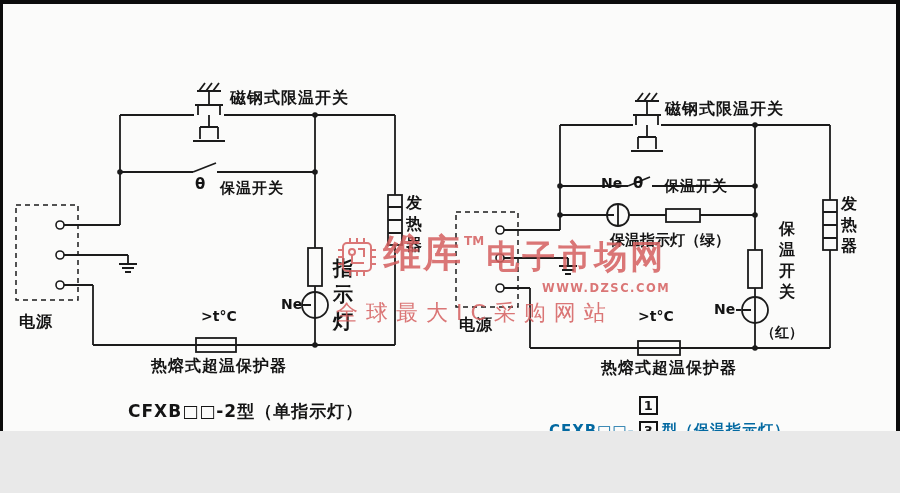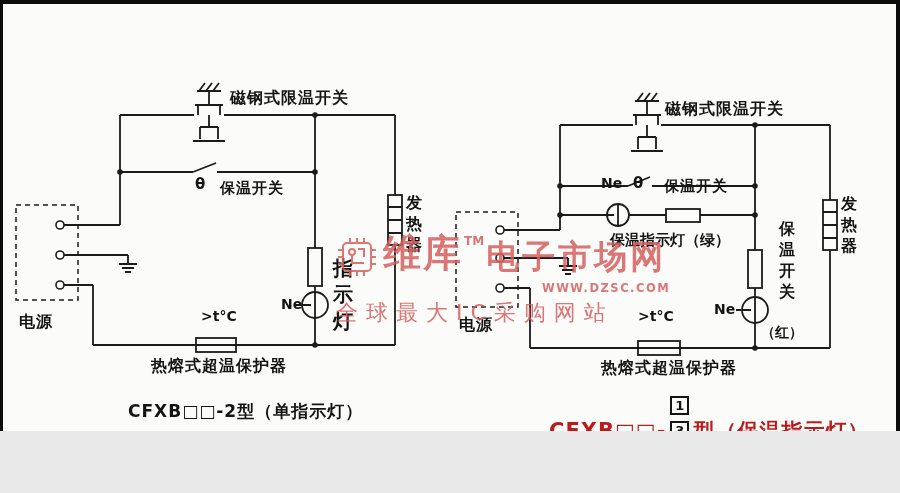--- a/index.html
+++ b/index.html
@@ -25,21 +25,21 @@
   .art .dashed { stroke-dasharray: 5 4; stroke-width: 1.5; }
 
   .lbl {
     position: absolute; color: #141414; font-weight: 700;
     white-space: nowrap; letter-spacing: 1px; line-height: 1.15;
   }
   .vtext {
     white-space: normal; word-break: break-all; width: 19px;
     line-height: 1.32; text-align: left; letter-spacing: 0;
   }
-  .cap { font-weight: 700; font-size: 21px; color: #b91c1c; white-space: nowrap; letter-spacing: 1px; }
+  .cap { font-weight: 700; font-size: 15px; color: #0369a1; white-space: nowrap; letter-spacing: 1px; }
   .numbox {
     display: inline-block; min-width: 11px; padding: 0 3px;
     border: 2px solid #141414; font-size: 13px; line-height: 15px;
     font-weight: 700; text-align: center; color: #141414;
   }
   .caption-right { position: absolute; display: flex; align-items: center; gap: 4px; }
   .numcol { display: flex; flex-direction: column; gap: 6px; align-items: center; }
 
   .watermark {
     position: absolute; left: 336px; top: 234px;

